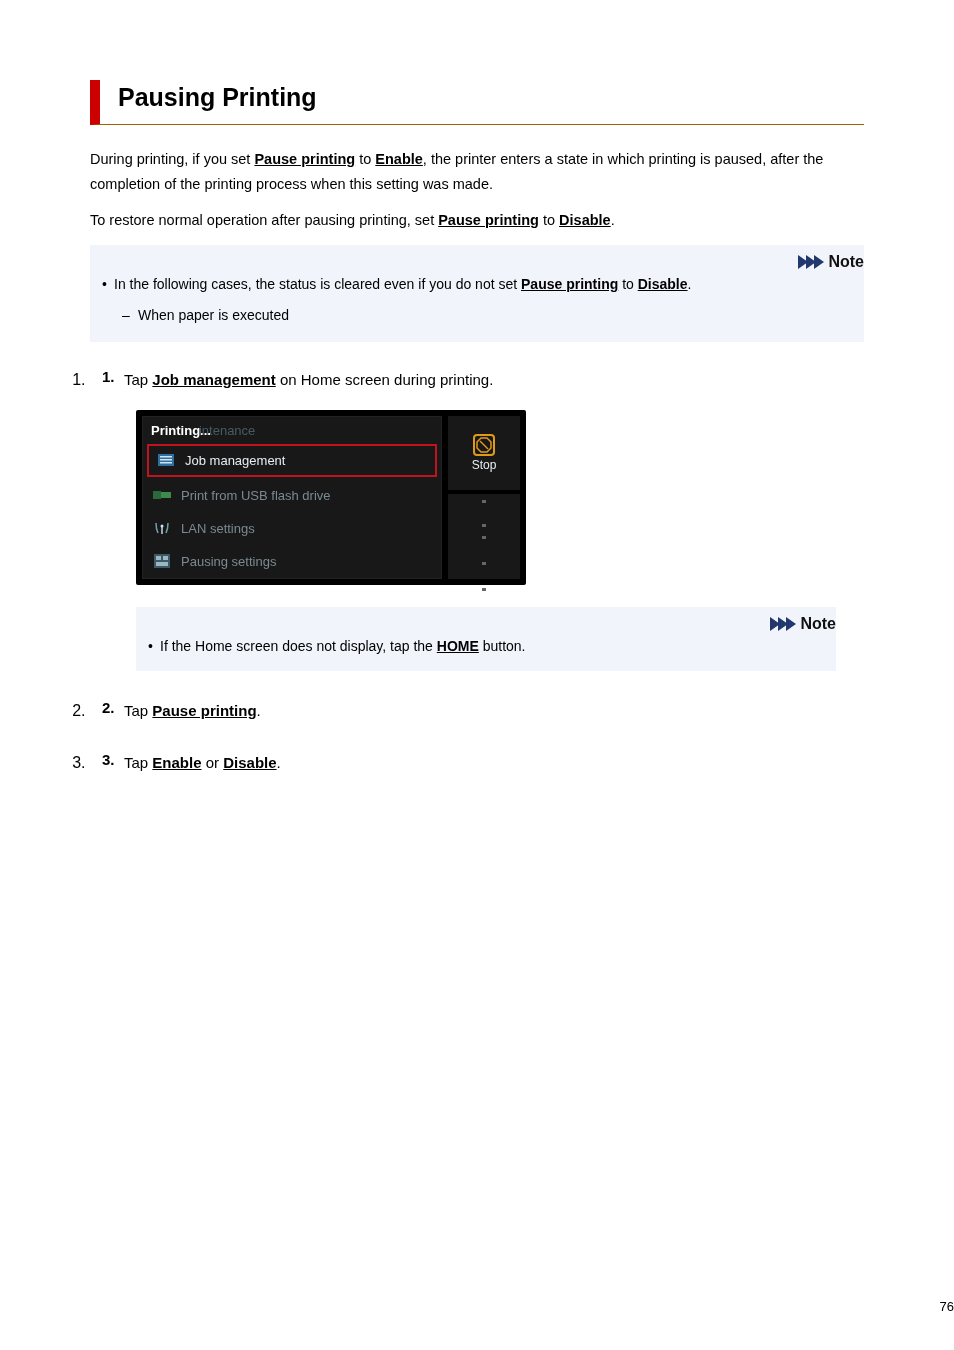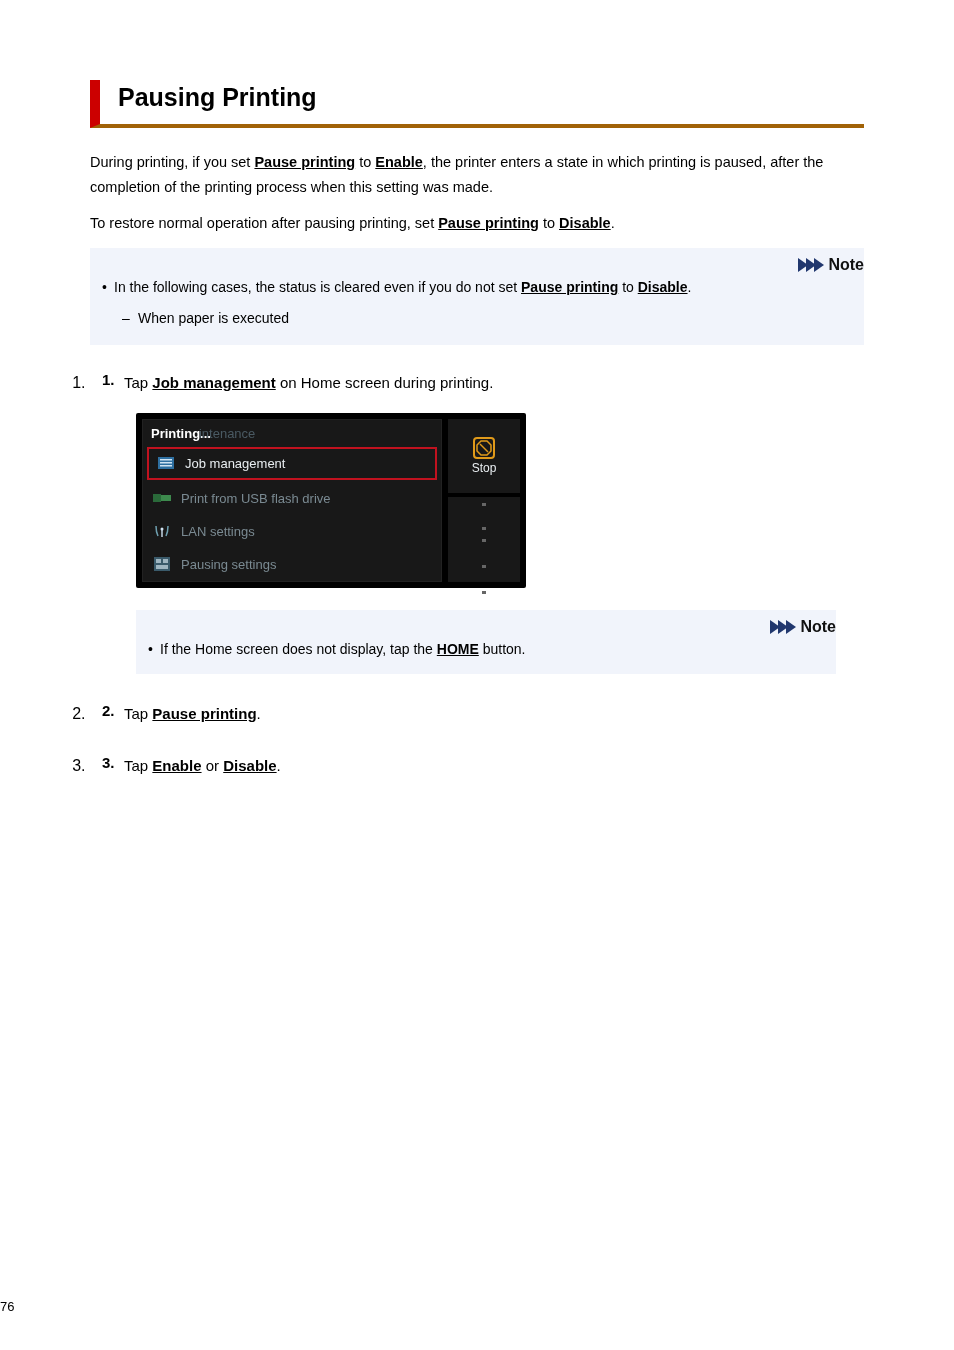--- a/index.html
+++ b/index.html
@@ -8,21 +8,21 @@
     background: #ffffff;
     width: 954px;
     min-height: 1350px;
     position: relative;
   }
   .page {
     padding: 80px 90px 40px 90px;
   }
   .title-container {
     border-left: 10px solid #cc0000;
-    border-bottom: 4px solid #a16207;
+    border-bottom: 1px solid #a16207;
     padding: 3px 0 12px 18px;
     margin-bottom: 22px;
   }
   .title {
     font-size: 25px;
     font-weight: bold;
     color: #000;
   }
   .para {
     font-size: 14.5px;
@@ -195,21 +195,21 @@
   .sub-note {
     background: #f1f4fb;
     width: 700px;
     padding-bottom: 12px;
   }
 
   .page-number {
     position: absolute;
     bottom: 36px;
     left: 0; right: 0;
-    text-align: left;
+    text-align: right;
     font-size: 13px;
     color: #000;
   }
 </style>
 </head>
 <body>
 
 <div class="page">
 
   <div class="title-container">

